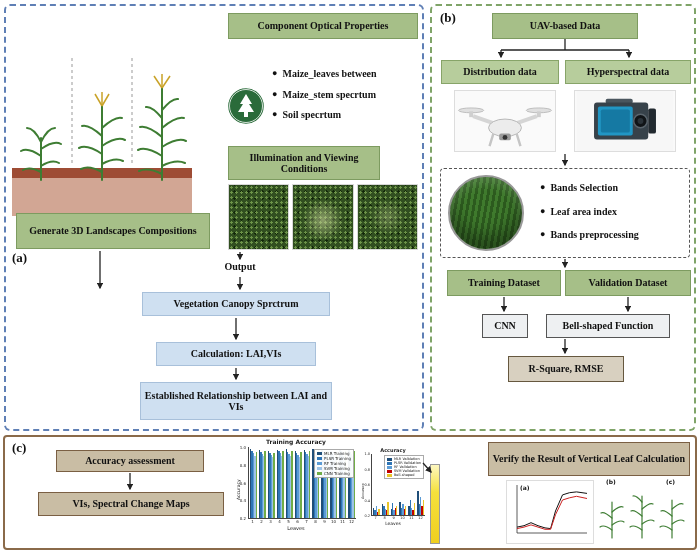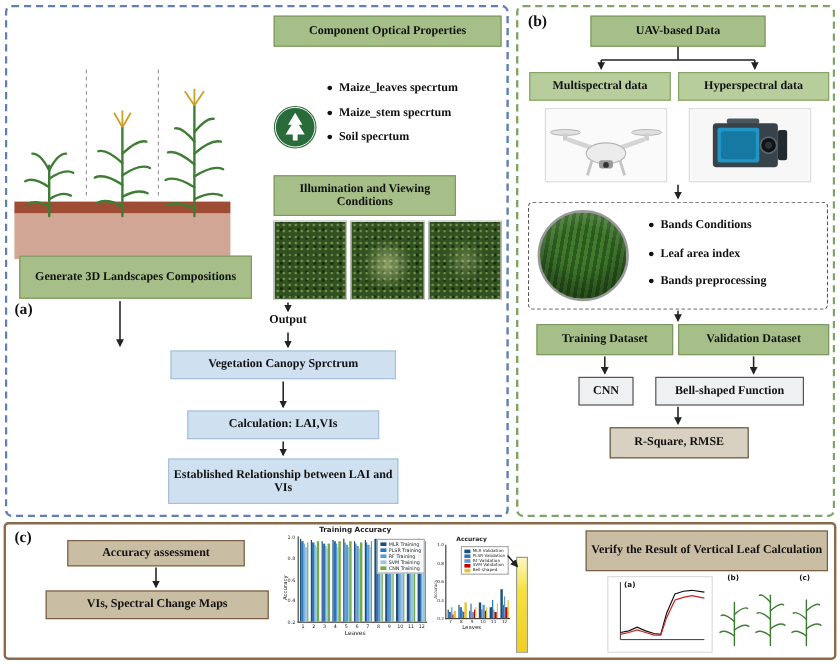--- a/index.html
+++ b/index.html
@@ -128,21 +128,21 @@
   <svg viewBox="0 0 40 40" width="40" height="40">
     <circle cx="20" cy="20" r="18.5" fill="#2a6b3a" stroke="#ffffff" stroke-width="1.5"></circle>
     <circle cx="20" cy="20" r="16.5" fill="none" stroke="#ffffff" stroke-width="0.8"></circle>
     <path d="M20,8 L14,18 L17,18 L12,26 L18,26 L18,31 L22,31 L22,26 L28,26 L23,18 L26,18 Z" fill="#ffffff"></path>
   </svg>
 </div>
 
 <div class="bullets" style="left:272px;top:68px;width:148px">
   <div class="bullet-item">
     <span class="dot">●</span>
-    <span>Maize_leaves specrtum</span>
+    <span>Maize_leaves between</span>
   </div>
   <div class="bullet-item">
     <span class="dot">●</span>
     <span>Maize_stem specrtum</span>
   </div>
   <div class="bullet-item">
     <span class="dot">●</span>
     <span>Soil specrtum</span>
   </div>
 </div>
@@ -171,21 +171,21 @@
 
 <div class="panel" style="left:430px;top:4px;width:266px;height:427px;border:2px dashed #7fa468"></div>
 
 <div class="plabel" style="left:440px;top:10px">(b)</div>
 
 <div class="box green" style="left:492px;top:13px;width:146px;height:26px">
   <span>UAV-based Data</span>
 </div>
 
 <div class="box green2" style="left:441px;top:60px;width:118px;height:24px">
-  <span>Multispectral data</span>
+  <span>Distribution data</span>
 </div>
 <div class="box green2" style="left:565px;top:60px;width:126px;height:24px">
   <span>Hyperspectral data</span>
 </div>
 
 <div class="photo" style="left:454px;top:90px;width:102px;height:62px">
   <svg viewBox="0 0 100 62" width="100" height="60">
     <rect width="100" height="62" fill="#fafafa"></rect>
     <ellipse cx="15" cy="20" rx="13" ry="2.5" fill="#e0e0e0" stroke="#b0b0b0" stroke-width="0.8"></ellipse>
     <ellipse cx="85" cy="20" rx="13" ry="2.5" fill="#e0e0e0" stroke="#b0b0b0" stroke-width="0.8"></ellipse>
@@ -211,21 +211,21 @@
     <rect x="74" y="18" width="8" height="26" rx="2" fill="#222a30"></rect>
   </svg>
 </div>
 
 <div class="dashedbox" style="left:440px;top:168px;width:250px;height:90px"></div>
 <div class="maizecircle" style="left:448px;top:175px;width:76px;height:76px"></div>
 
 <div class="bullets" style="left:540px;top:182px;width:148px">
   <div class="bullet-item" style="margin-bottom:12px">
     <span class="dot">●</span>
-    <span>Bands Conditions</span>
+    <span>Bands Selection</span>
   </div>
   <div class="bullet-item" style="margin-bottom:12px">
     <span class="dot">●</span>
     <span>Leaf area index</span>
   </div>
   <div class="bullet-item">
     <span class="dot">●</span>
     <span>Bands preprocessing</span>
   </div>
 </div>

